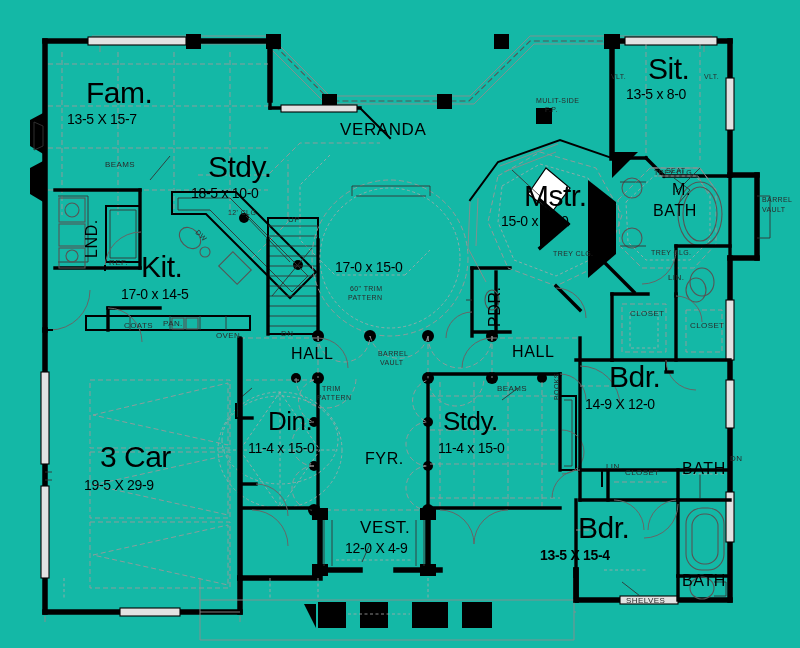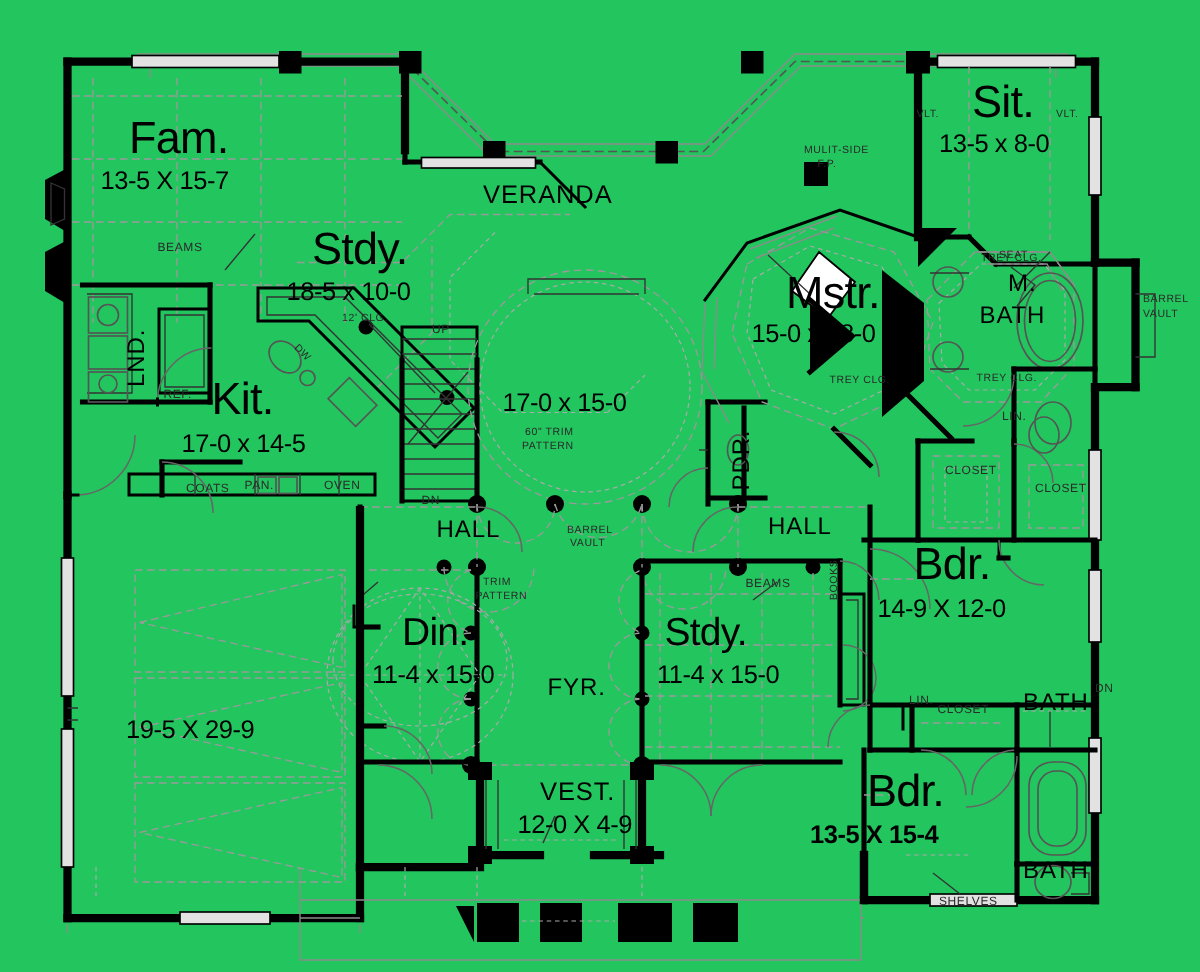--- a/index.html
+++ b/index.html
@@ -7,21 +7,21 @@
     padding: 0;
     background: #ffffff;
   }
   body {
     font-family: "Liberation Sans", sans-serif;
   }
   #plan-root {
     position: relative;
     width: 800px;
     height: 648px;
-    background: #22c55e;
+    background: #14b8a6;
     overflow: hidden;
   }
   svg#floorplan {
     position: absolute;
     top: 0; left: 0;
     width: 800px;
     height: 648px;
     display: block;
   }
   
@@ -47,21 +47,21 @@
     line-height: 1;
     font-family: "Liberation Sans", sans-serif;
   }
   .room-name {
     font-size: 30px;
     font-weight: 400;
     letter-spacing: -0.5px;
   }
   .room-name.sm { font-size: 26px; }
   .room-dim {
-    font-size: 17px;
+    font-size: 14px;
     font-weight: 400;
     letter-spacing: -0.3px;
   }
   .zone-name {
     font-size: 16px;
     font-weight: 400;
     letter-spacing: 0.6px;
   }
   .zone-name.big { font-size: 17px; }
   .micro {
@@ -479,30 +479,30 @@
 
 <div class="lbl room-name" style="left:208px; top:152px;">Stdy.</div>
 <div class="lbl room-dim" style="left:191px; top:186px;">18-5 x 10-0</div>
 <div class="lbl micro" style="left:228px; top:209px;">12' CLG.</div>
 
 <div class="lbl room-name" style="left:141px; top:252px;">Kit.</div>
 <div class="lbl room-dim" style="left:121px; top:287px;">17-0 x 14-5</div>
 <div class="lbl micro t8" style="left:109px; top:259px;">REF.</div>
 <div class="lbl micro t8" style="left:124px; top:322px;">COATS</div>
 <div class="lbl micro t8" style="left:147px; top:320px;padding-left:16px;">PAN.</div>
-<div class="lbl micro t8" style="left:216px; top:320px;">OVEN</div>
+<div class="lbl micro t8" style="left:216px; top:332px;">OVEN</div>
 <div class="lbl micro" style="left:195px; top:232px; transform:rotate(45deg);">DW</div>
 
 <div class="lbl zone-name rot90" style="left:84px; top:258px;">LND.</div>
 
 <div class="lbl micro t8" style="left:288px; top:216px;">UP</div>
 <div class="lbl micro t8" style="left:281px; top:330px;">DN</div>
 <div class="lbl micro t8" style="left:730px; top:455px;">DN</div>
 
-<div class="lbl zone-name big" style="left:322px; top:121px;">VERANDA</div>
+<div class="lbl zone-name big" style="left:340px; top:121px;">VERANDA</div>
 
 <div class="lbl room-dim" style="left:335px; top:260px;">17-0 x 15-0</div>
 <div class="lbl micro" style="left:350px; top:285px;">60" TRIM</div>
 <div class="lbl micro" style="left:348px; top:294px;">PATTERN</div>
 
 <div class="lbl zone-name" style="left:291px; top:346px;">HALL</div>
 <div class="lbl zone-name" style="left:512px; top:344px;">HALL</div>
 <div class="lbl micro" style="left:378px; top:350px;">BARREL</div>
 <div class="lbl micro" style="left:380px; top:359px;">VAULT</div>
 
@@ -535,20 +535,21 @@
 <div class="lbl micro t8" style="left:606px; top:463px;">LIN.</div>
 <div class="lbl micro t8" style="left:625px; top:469px;">CLOSET</div>
 
 <div class="lbl room-name" style="left:578px; top:513px;">Bdr.</div>
 <div class="lbl room-dim" style="left:540px; top:548px;font-weight:bold;">13-5 X 15-4</div>
 
 <div class="lbl zone-name" style="left:682px; top:461px;">BATH</div>
 <div class="lbl zone-name" style="left:682px; top:573px;">BATH</div>
 <div class="lbl micro t8" style="left:626px; top:597px;">SHELVES</div>
 
+<div class="lbl room-name" style="left:100px; top:442px;">3 Car</div>
 <div class="lbl room-dim" style="left:84px; top:478px;">19-5 X 29-9</div>
 
 <div class="lbl room-name sm" style="left:268px; top:408px;">Din.</div>
 <div class="lbl room-dim" style="left:248px; top:441px;">11-4 x 15-0</div>
 <div class="lbl micro" style="left:322px; top:385px;">TRIM</div>
 <div class="lbl micro" style="left:317px; top:394px;">PATTERN</div>
 
 <div class="lbl room-name sm" style="left:443px; top:408px;">Stdy.</div>
 <div class="lbl room-dim" style="left:438px; top:441px;">11-4 x 15-0</div>
 <div class="lbl micro t8" style="left:497px; top:385px;">BEAMS</div>

